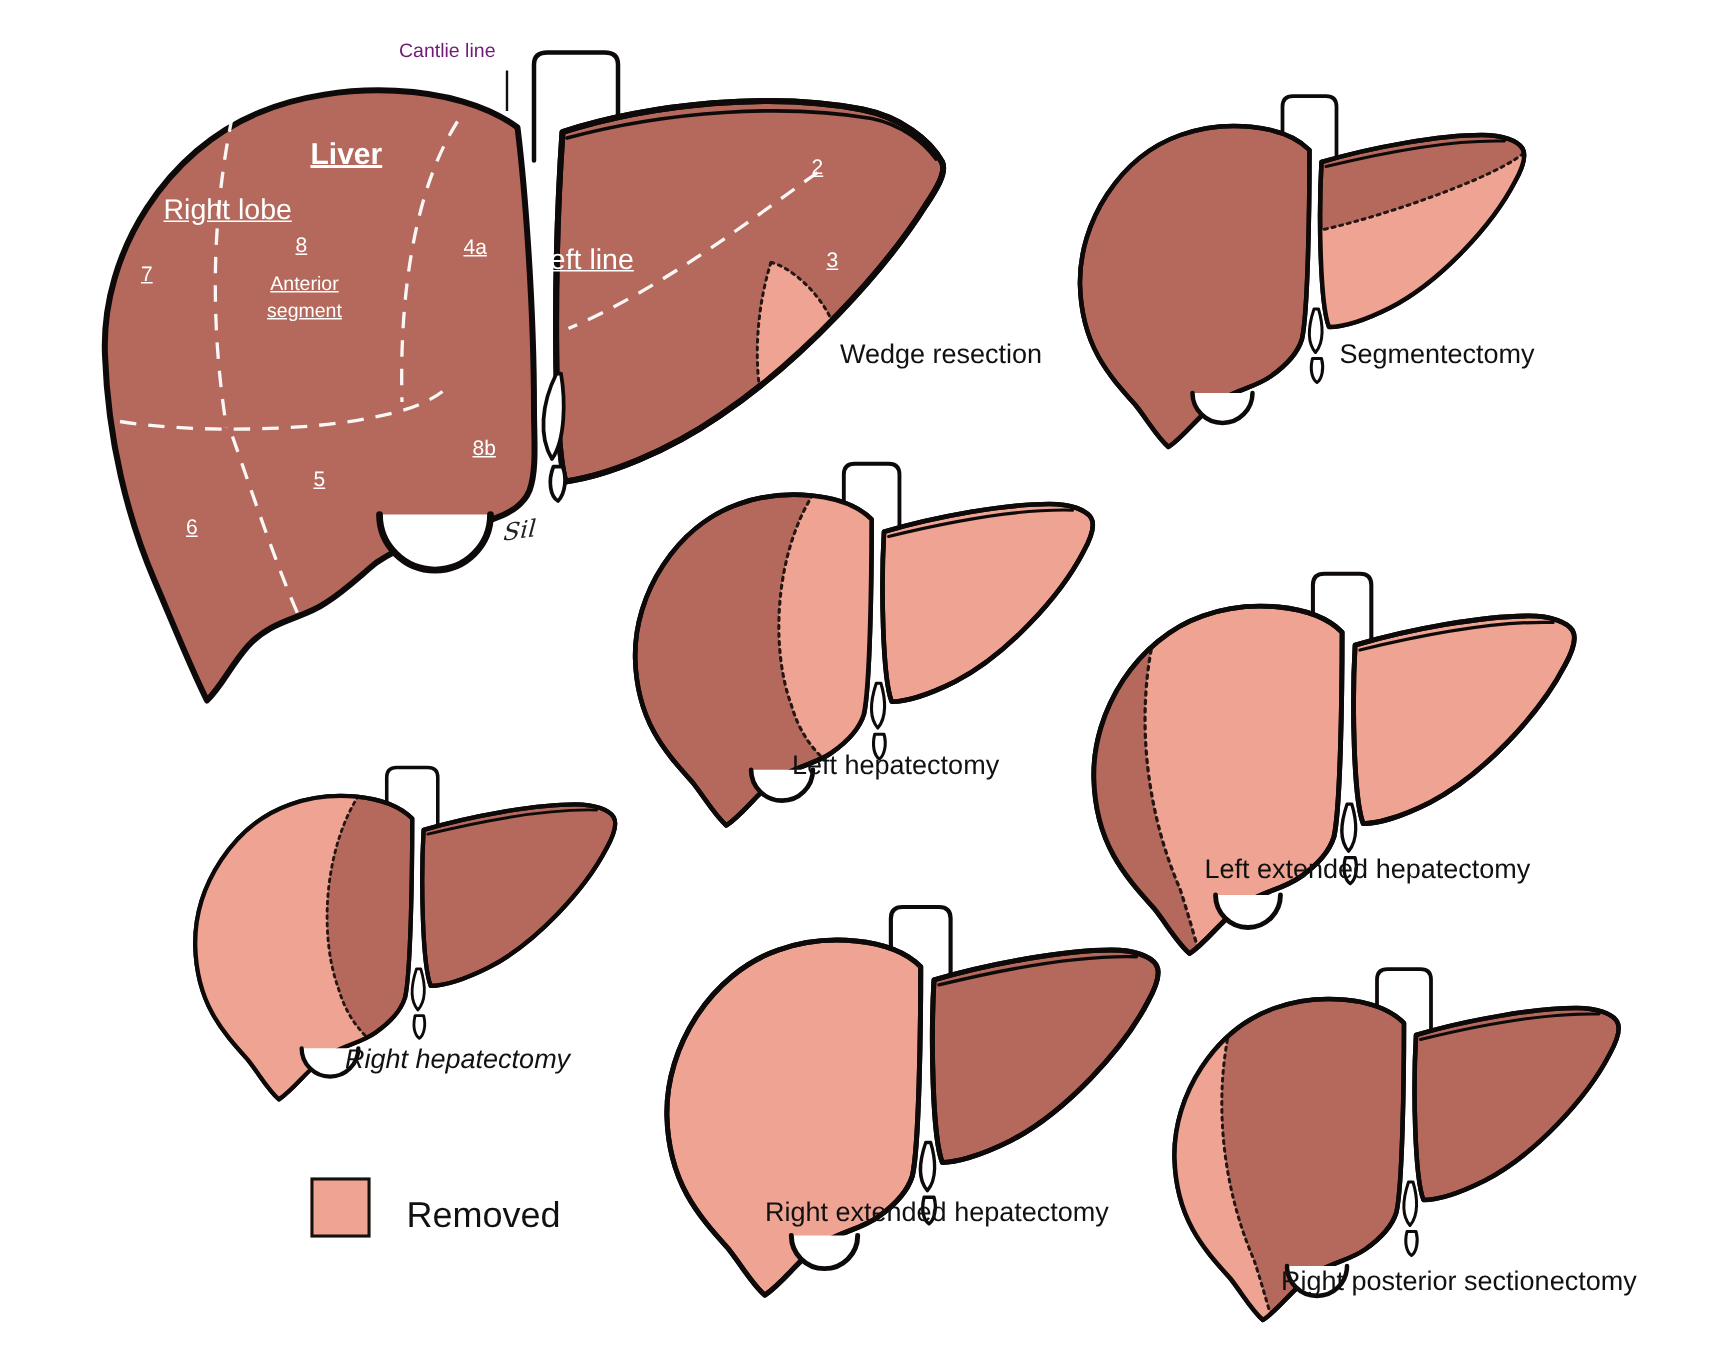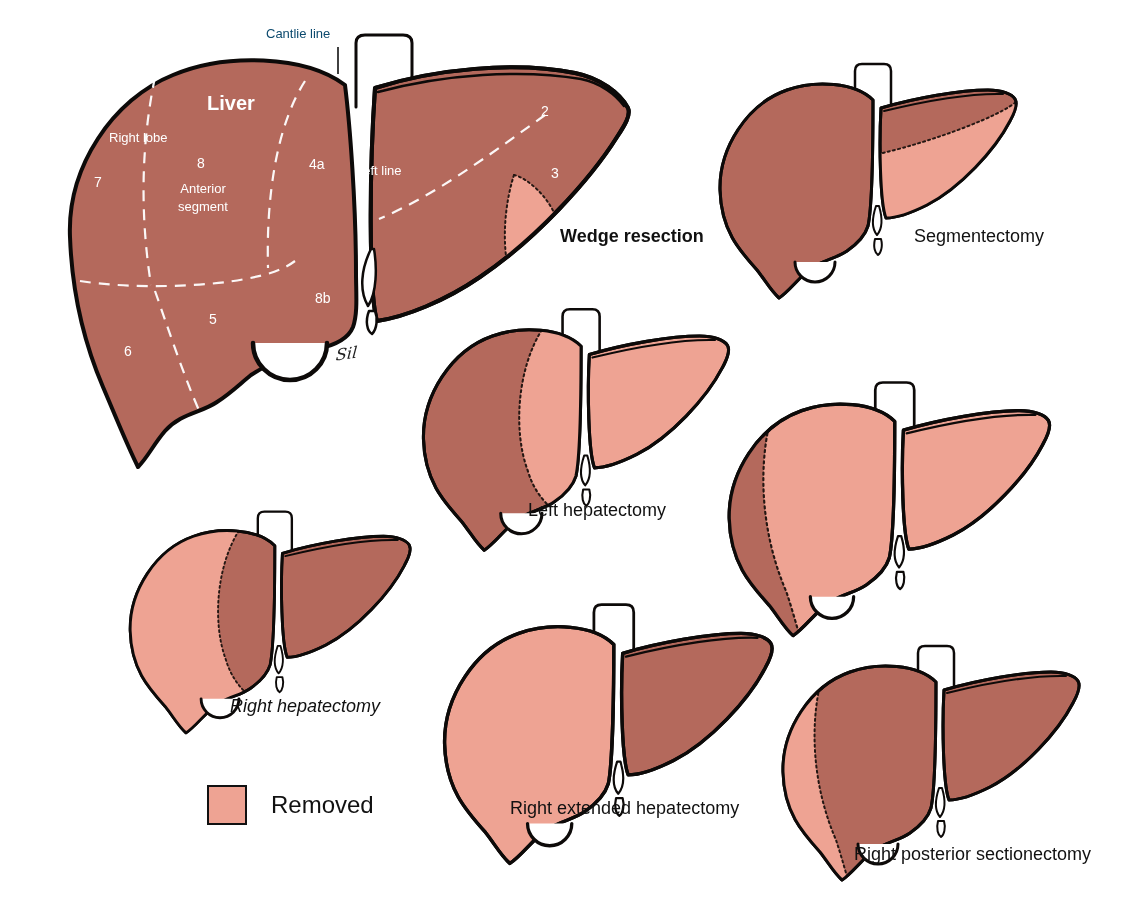--- a/index.html
+++ b/index.html
@@ -22,29 +22,29 @@
   .fill-removed{fill:var(--removed);}
   .fill-white{fill:#ffffff;}
   .outline{stroke:var(--outline);stroke-linejoin:round;stroke-linecap:round;}
   .sw4{stroke-width:4;}
   .sw3{stroke-width:3;}
   .sw25{stroke-width:2.5;}
   .nofill{fill:none;}
   .dash-white{fill:none;stroke:#ffffff;stroke-width:2.2;stroke-dasharray:11 8;stroke-linecap:butt;opacity:.95;}
   .dotline{fill:none;stroke:#241713;stroke-width:2;stroke-dasharray:2 3.2;stroke-linecap:round;}
   .lbl{position:absolute;color:#111;white-space:nowrap;}
-  .lbl-white{position:absolute;color:#ffffff;white-space:nowrap;}
+  .lbl-white{position:absolute;color:#ffffff;white-space:nowrap;text-decoration:underline;}
   .proc-label{font-size:18px;color:#111;}
   .seg-num{font-size:14px;}
   .title-liver{font-size:20px;font-weight:bold;}
-  .lobe-label{font-size:13px;}
-  .cantlie{font-size:13px;color:#0c4a6e;}
+  .lobe-label{font-size:19px;}
+  .cantlie{font-size:13px;color:#701a75;}
   .anterior{font-size:13px;text-align:center;line-height:1.35;white-space:nowrap;}
   .wedge-lbl{font-size:18px;}
-  .legend-row{position:absolute;left:207px;top:785px;display:flex;align-items:center;gap:24px;}
+  .legend-row{position:absolute;left:207px;top:785px;display:flex;align-items:flex-end;gap:24px;}
   .legend-swatch{width:36px;height:36px;background:var(--removed);border:2px solid #111;}
   .legend-text{font-size:24px;color:#111;}
   .signature{font-family:"DejaVu Serif", serif;font-style:italic;font-size:16px;color:#222;transform:skewX(-12deg) rotate(-8deg);}
   .mini{position:absolute;}
   .mini svg{width:100%;height:auto;}
 </style>
 </head>
 <body>
 
 <div class="page">
@@ -99,21 +99,21 @@
   <div class="lbl-white seg-num" style="left:551px;top:165px;">3</div>
   <div class="lbl-white seg-num" style="left:315px;top:290px;">8b</div>
   <div class="lbl-white seg-num" style="left:209px;top:311px;">5</div>
   <div class="lbl-white seg-num" style="left:124px;top:343px;">6</div>
 
   <div class="lbl-white anterior" style="left:160px;top:180px;width:86px;">
     <span>Anterior</span><br>
     <span>segment</span>
   </div>
 
-  <div class="lbl wedge-lbl" style="left:560px;top:226px;font-weight:bold;">Wedge resection</div>
+  <div class="lbl wedge-lbl" style="left:560px;top:226px;">Wedge resection</div>
   <div class="lbl signature" style="left:336px;top:344px;">Sil</div>
 
   <div id="minis">
       <div class="mini" style="left: 705px; top: 58px; width: 330px;">
   <svg viewBox="0 0 330 250">
     <defs>
       <clipPath id="clipR-segmentectomy">
               <path d="M168,42 C150,24 110,22 82,32 C42,46 14,90 15,132 C16,172 34,192 52,212 C60,222 66,233 74,240 C86,232 96,216 110,208 C122,201 132,200 142,193 C152,186 160,178 163,168 C167,150 168,80 168,42 Z"></path>
             </clipPath>
       <clipPath id="clipL-segmentectomy">
@@ -257,18 +257,19 @@
     <path class="fill-white outline" stroke-width="2" d="M170,181 C168,189 170,195 173,197 C176,195 178,188 176,181 Z"></path>
   </svg>
       </div>
     </div>
 
   <div class="legend-row">
     <span class="legend-swatch"></span>
     <span class="legend-text">Removed</span>
   </div>
 
-<div class="lbl proc-label" style="left: 914px; top: 226px;">Segmentectomy</div>
+<div class="lbl proc-label" style="left: 893px; top: 226px;">Segmentectomy</div>
     <div class="lbl proc-label" style="left: 528px; top: 500px;">Left hepatectomy</div>
+    <div class="lbl proc-label" style="left: 803px; top: 569px;">Left extended hepatectomy</div>
     <div class="lbl proc-label" style="left: 230px; top: 696px; font-style: italic;">Right hepatectomy</div>
     <div class="lbl proc-label" style="left: 510px; top: 798px;">Right extended hepatectomy</div>
     <div class="lbl proc-label" style="left: 854px; top: 844px;">Right posterior sectionectomy</div>
   </div>
 
 </body></html>

